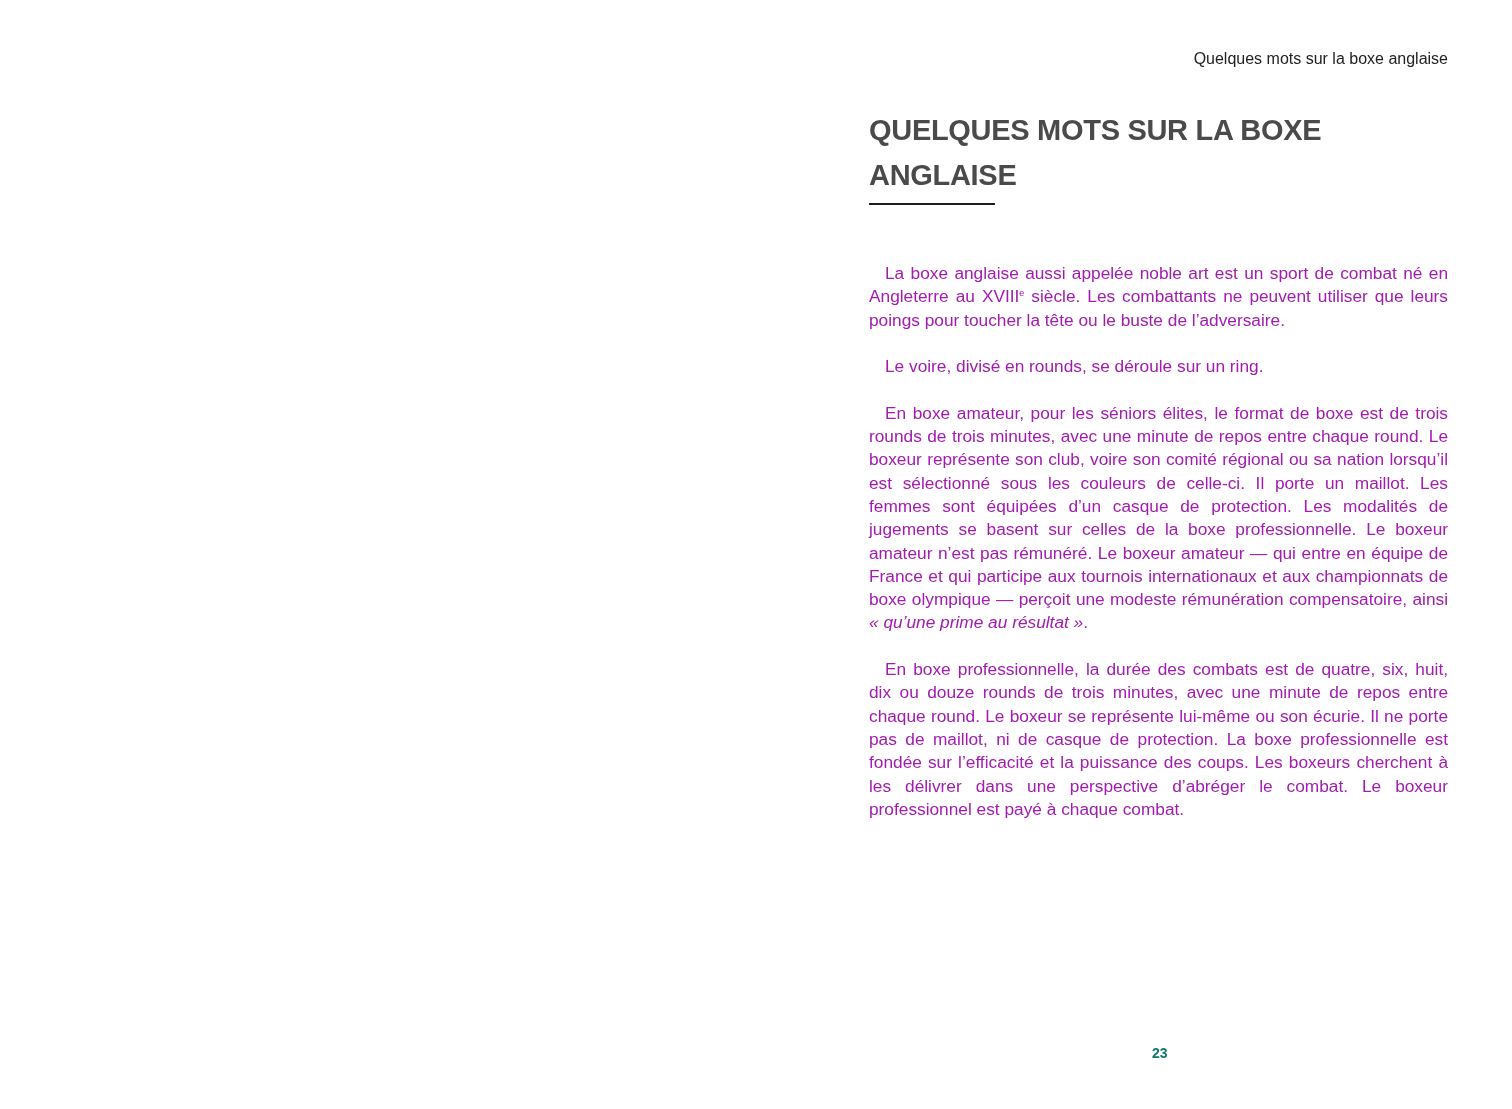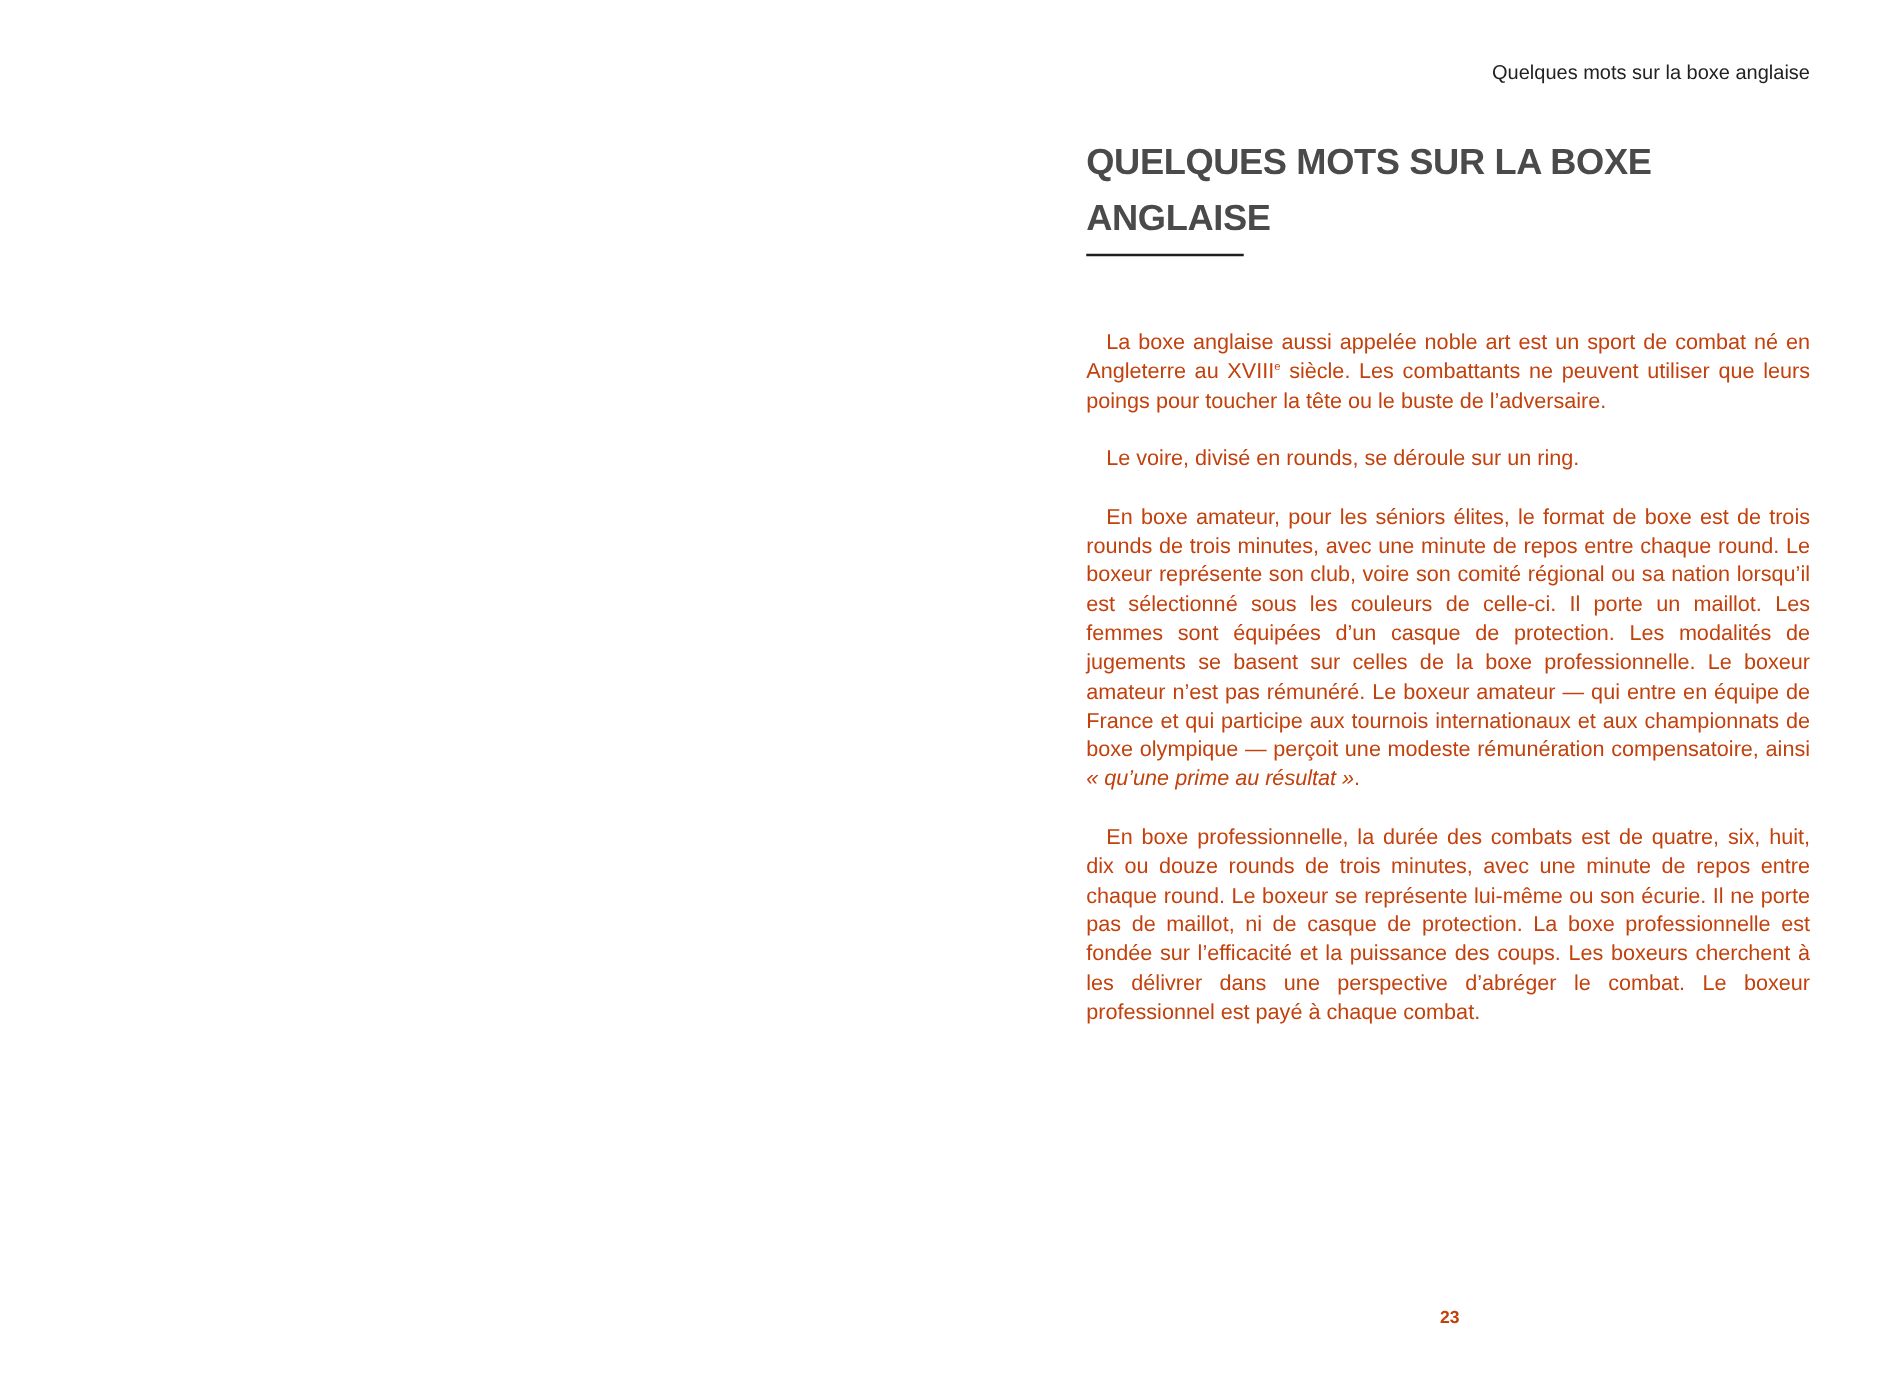--- a/index.html
+++ b/index.html
@@ -55,42 +55,42 @@
       height: 0;
       border-top: 2px solid #1e1e1e;
     }
     .body-text {
       position: absolute;
       left: 101px;
       top: 262px;
       width: 579px;
       font-size: 17.3px;
       line-height: 23.3px;
-      color: #c2410c;
+      color: #a21caf;
     }
     .body-text p {
       margin: 0 0 23.3px 0;
       text-indent: 16px;
       text-align: justify;
       hyphens: manual;
     }
     .body-text p:last-child { margin-bottom: 16px; }
     .body-text em { font-style: italic; }
     sup.ord {
       font-size: 9px;
       vertical-align: 6px;
       line-height: 0;
     }
     .folio {
       position: absolute;
       left: 384px;
       top: 1045px;
       font-size: 14px;
       font-weight: bold;
-      color: #c2410c;
+      color: #0f766e;
     }
   </style>
 </head>
 <body>
 
 <div class="left-page"></div>
 
 <div class="right-page">
   <div class="running-head">Quelques mots sur la boxe anglaise</div>
 

